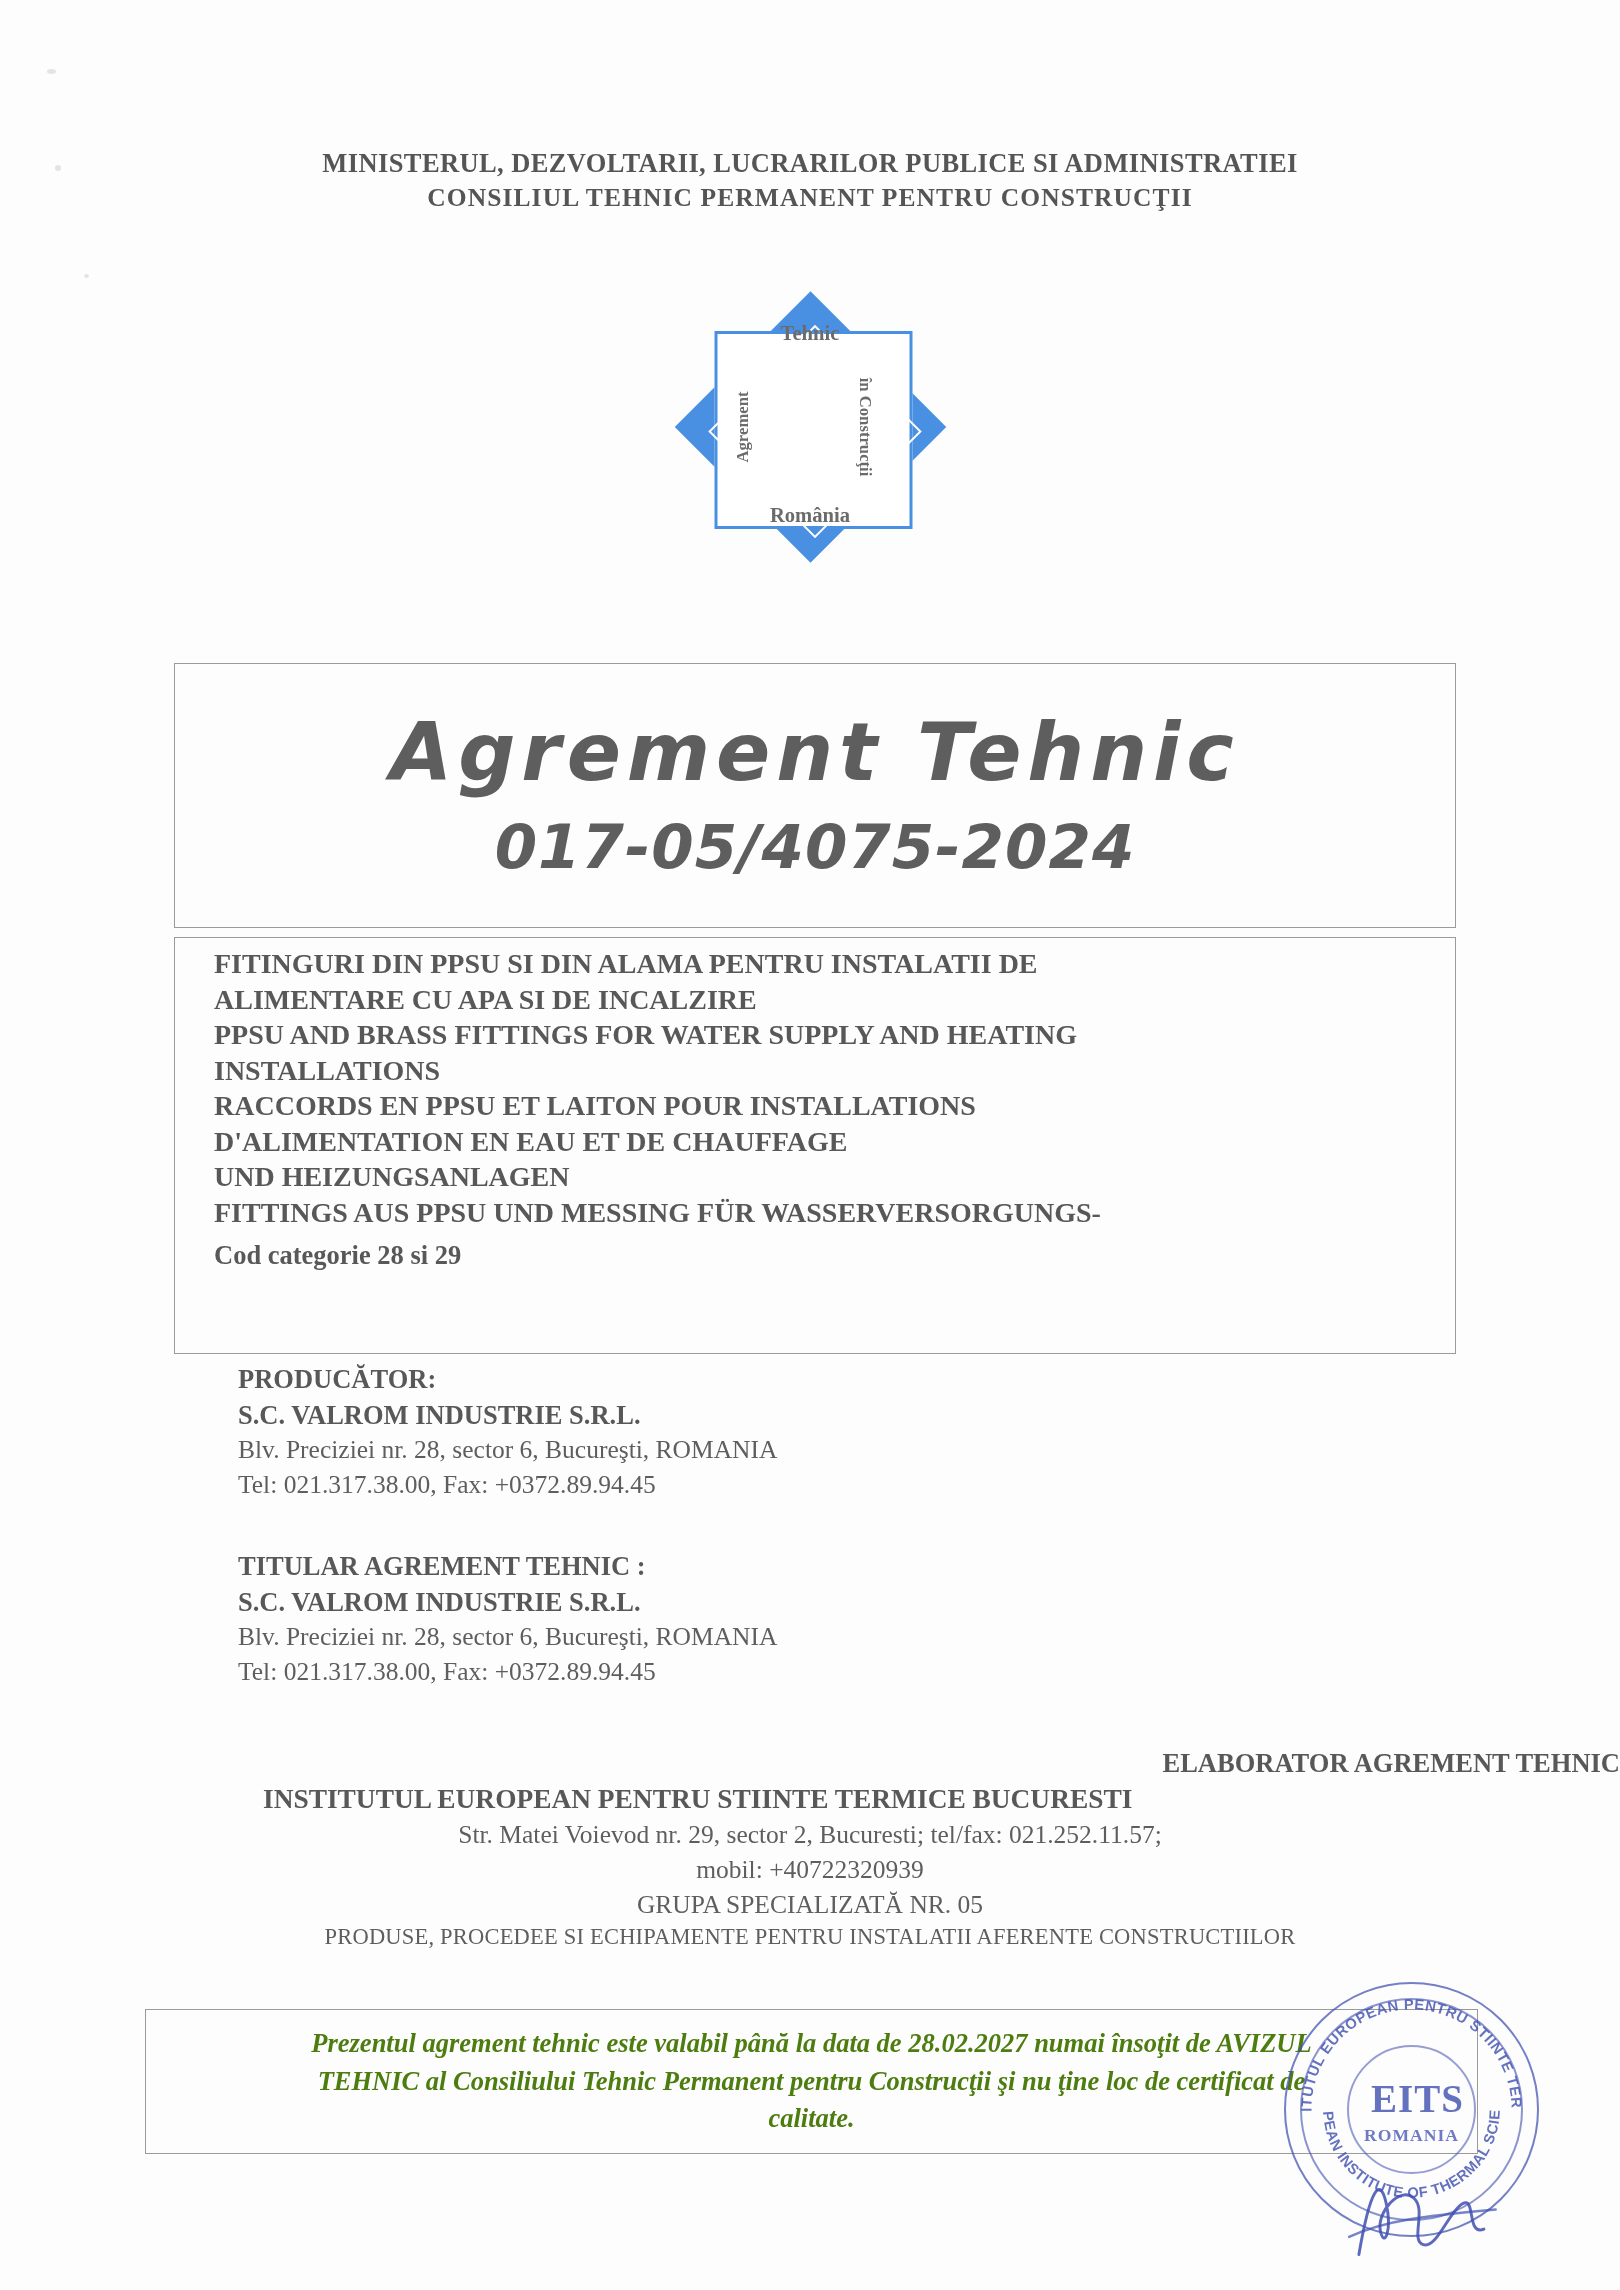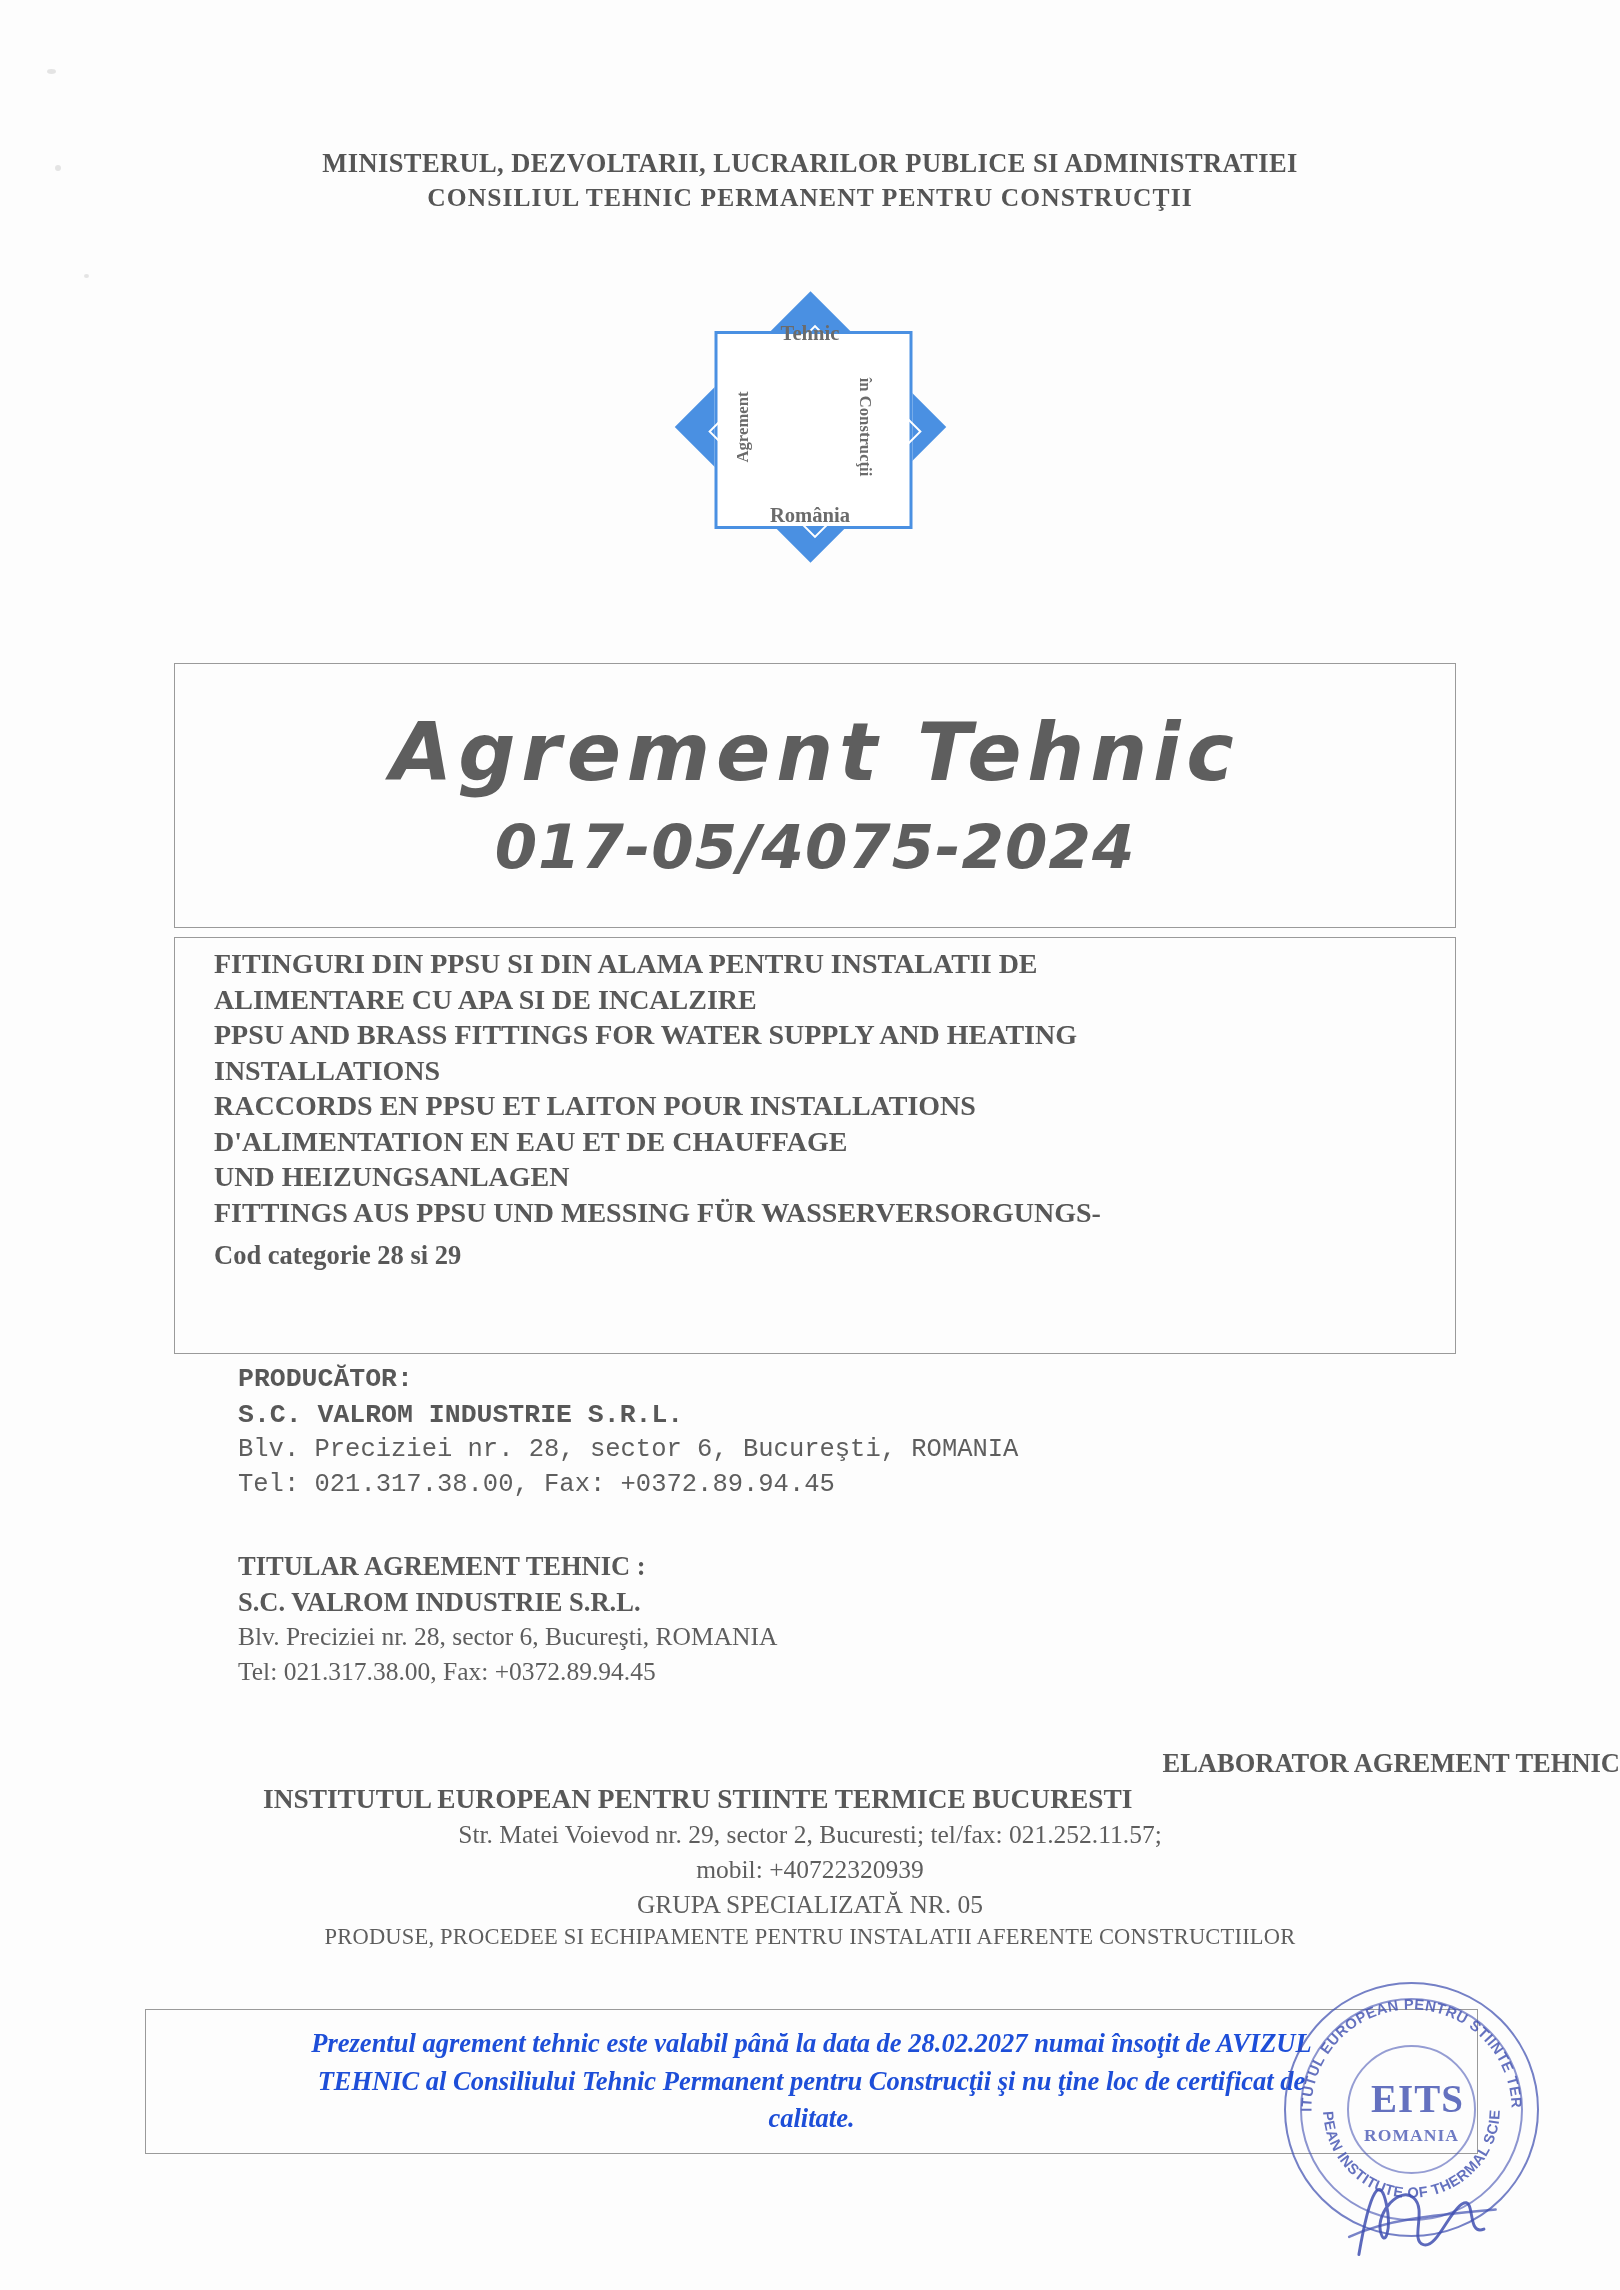--- a/index.html
+++ b/index.html
@@ -275,21 +275,21 @@
     border: 1px solid #9a9a9a;
     box-sizing: border-box;
     display: flex;
     align-items: center;
     justify-content: center;
   }
   .footer-text {
     font-size: 26.5px;
     font-style: italic;
     font-weight: bold;
-    color: #1d4ed8;
+    color: #4d7c0f;
     text-align: center;
     line-height: 1.42;
     padding: 0 25.5px;
   }
 
   
   .stamp {
     position: absolute;
     left: 1284px;
     top: 1982px;
@@ -393,21 +393,21 @@
     <div class="subtitle-line">ALIMENTARE CU APA SI DE INCALZIRE</div>
     <div class="subtitle-line">PPSU AND BRASS FITTINGS FOR WATER SUPPLY AND HEATING</div>
     <div class="subtitle-line">INSTALLATIONS</div>
     <div class="subtitle-line">RACCORDS EN PPSU ET LAITON POUR INSTALLATIONS</div>
     <div class="subtitle-line">D'ALIMENTATION EN EAU ET DE CHAUFFAGE</div>
     <div class="subtitle-line">UND HEIZUNGSANLAGEN</div>
     <div class="subtitle-line">FITTINGS AUS PPSU UND MESSING FÜR WASSERVERSORGUNGS-</div>
     <div class="subtitle-cod">Cod categorie 28 si 29</div>
   </div>
 
-  <div class="party" style="top:1362px;font-family:Liberation Mono, monospace;">
+  <div class="party" style="top:1362px;">
     <div class="lbl">PRODUCĂTOR:</div>
     <div class="name">S.C. VALROM INDUSTRIE S.R.L.</div>
     <div class="addr">Blv. Preciziei nr. 28, sector 6, Bucureşti, ROMANIA</div>
     <div class="addr">Tel: 021.317.38.00, Fax: +0372.89.94.45</div>
   </div>
 
   <div class="party" style="top:1549px;">
     <div class="lbl">TITULAR AGREMENT TEHNIC :</div>
     <div class="name">S.C. VALROM INDUSTRIE S.R.L.</div>
     <div class="addr">Blv. Preciziei nr. 28, sector 6, Bucureşti, ROMANIA</div>

